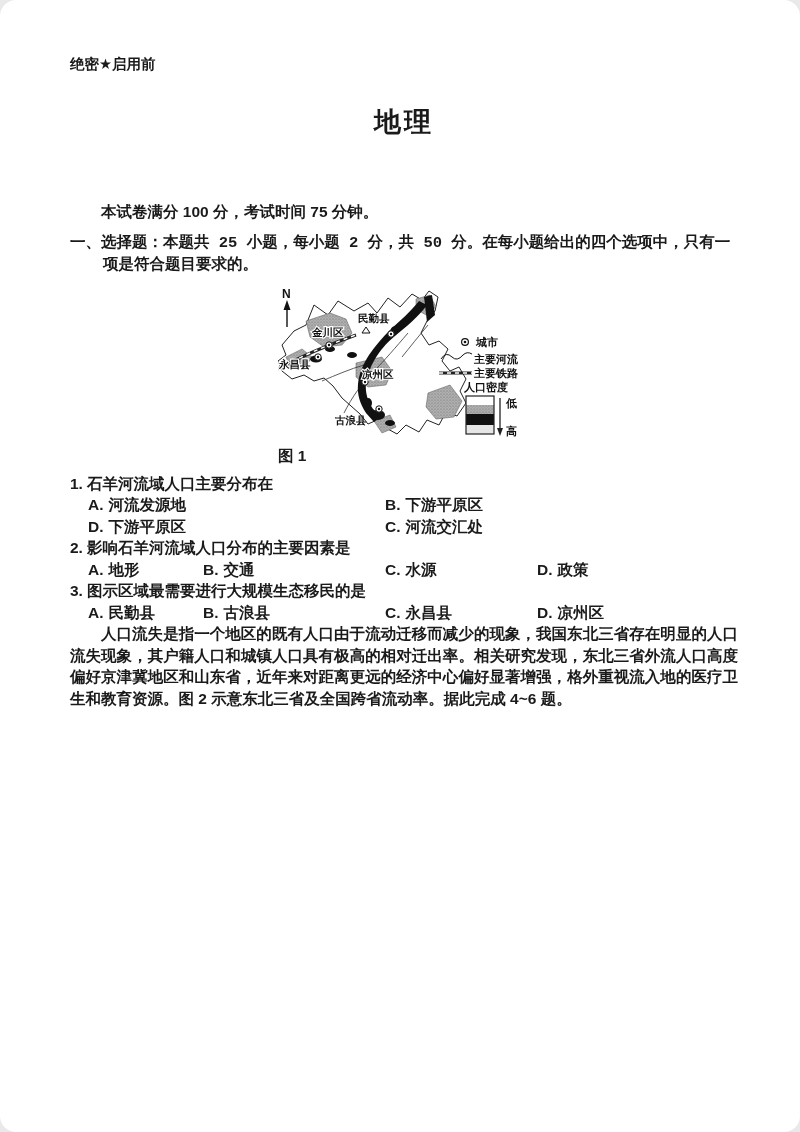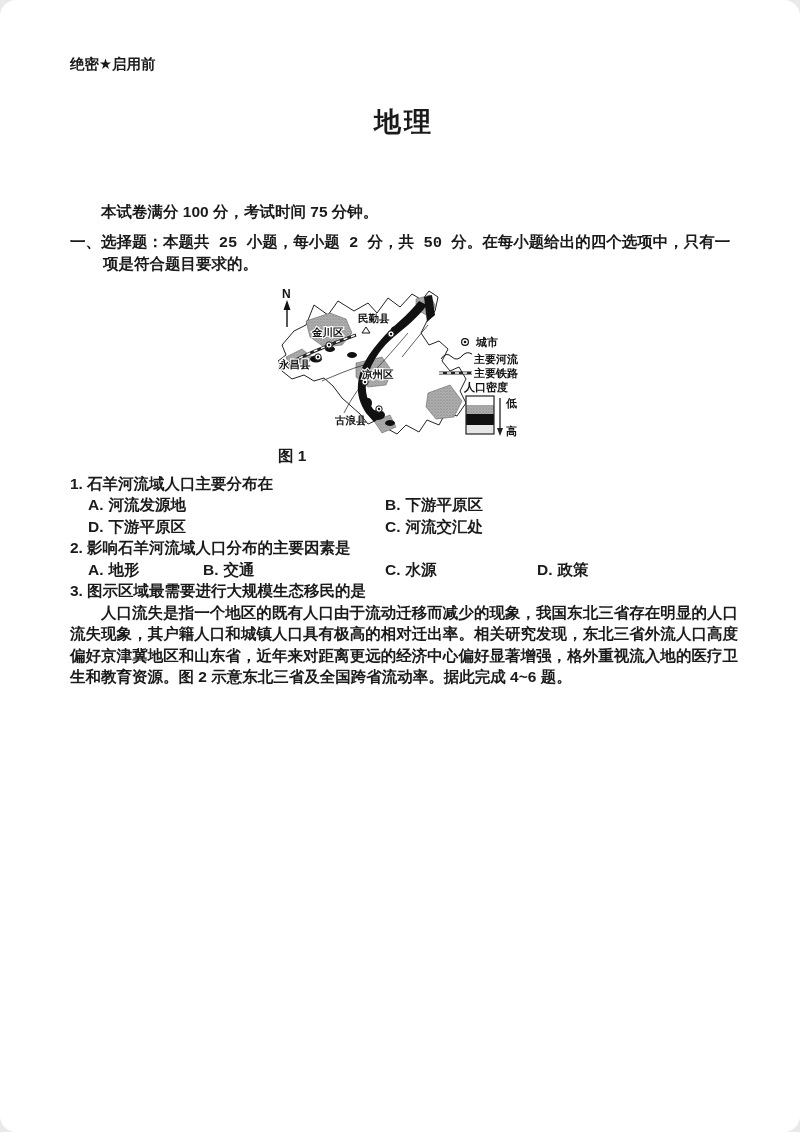--- a/index.html
+++ b/index.html
@@ -192,17 +192,23 @@
       <div class="opt"><span class="ol">B.</span><span>交通</span></div>
       <div class="opt"><span class="ol">C.</span><span>水源</span></div>
       <div class="opt"><span class="ol">D.</span><span>政策</span></div>
     </div>
   </div>
 
   <div class="question">
     <div class="q-stem">
       <span class="q-num">3.</span><span>图示区域最需要进行大规模生态移民的是</span>
     </div>
+    <div class="opts">
+      <div class="opt"><span class="ol">A.</span><span>民勤县</span></div>
+      <div class="opt"><span class="ol">B.</span><span>古浪县</span></div>
+      <div class="opt"><span class="ol">C.</span><span>永昌县</span></div>
+      <div class="opt"><span class="ol">D.</span><span>凉州区</span></div>
+    </div>
   </div>
 
   <p class="passage">人口流失是指一个地区的既有人口由于流动迁移而减少的现象，我国东北三省存在明显的人口流失现象，其户籍人口和城镇人口具有极高的相对迁出率。相关研究发现，东北三省外流人口高度偏好京津冀地区和山东省，近年来对距离更远的经济中心偏好显著增强，格外重视流入地的医疗卫生和教育资源。图 2 示意东北三省及全国跨省流动率。据此完成 4~6 题。</p>
 
 </div>
 
 </body></html>

